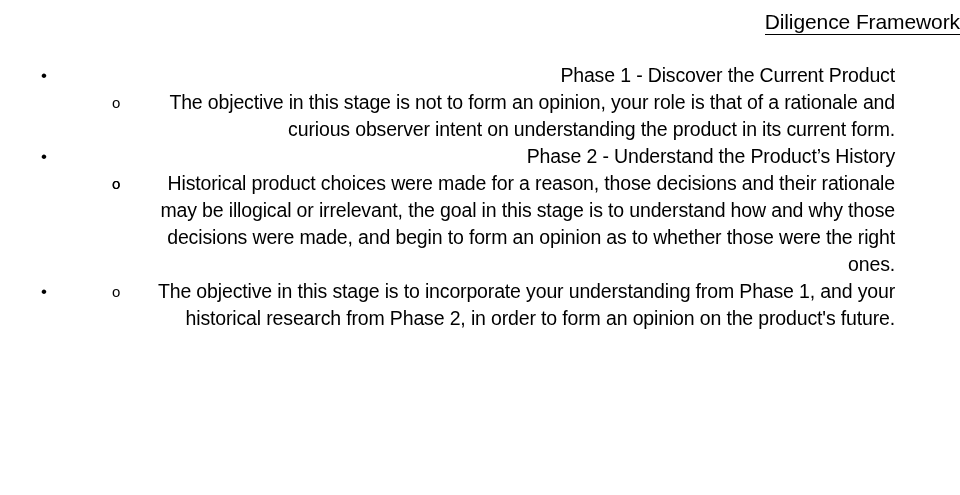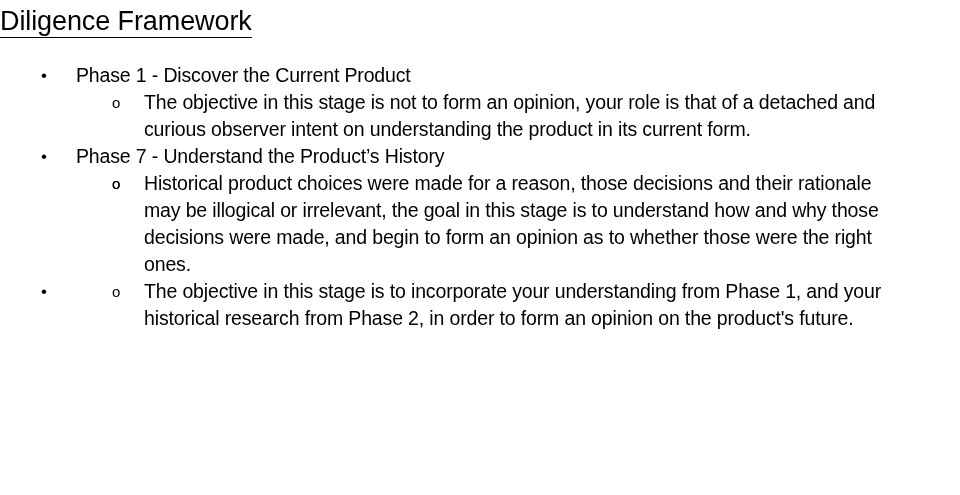--- a/index.html
+++ b/index.html
@@ -18,22 +18,22 @@
     color: #000000;
     -webkit-font-smoothing: antialiased;
   }
 
   
   .doc-title {
     position: absolute;
     top: 8px;
     left: 0;
     width: 960px;
-    text-align: left;
-    font-size: 27px;
+    text-align: right;
+    font-size: 21px;
     line-height: 27px;
     letter-spacing: -0.1px;
     white-space: nowrap;
   }
   .doc-title .title-text {
     border-bottom: 1.6px solid #000;
     padding-bottom: 1px;
   }
 
   
@@ -76,43 +76,44 @@
     left: 112px;
     top: 0;
     width: 16px;
     font-size: 15px;
     line-height: 27px;
     text-align: left;
   }
 
   .bullet-text {
     display: block;
+    text-align: right;
   }
 </style>
 </head>
 <body>
 
 <div class="page">
 
   <div class="doc-title">
     <span class="title-text">Diligence Framework</span>
   </div>
 
   <div class="outline">
       <div class="bullet-row level1">
         <span class="marker">•</span>
         <span class="bullet-text">Phase 1 - Discover the Current Product</span>
       </div>
       <div class="bullet-row level2">
         <span class="marker">o</span>
-        <span class="bullet-text">The objective in this stage is not to form an opinion, your role is that of a detached and curious observer intent on understanding the product in its current form.</span>
+        <span class="bullet-text">The objective in this stage is not to form an opinion, your role is that of a rationale and curious observer intent on understanding the product in its current form.</span>
       </div>
       <div class="bullet-row level1">
         <span class="marker">•</span>
-        <span class="bullet-text">Phase 7 - Understand the Product’s History</span>
+        <span class="bullet-text">Phase 2 - Understand the Product’s History</span>
       </div>
       <div class="bullet-row level2">
         <span class="marker">o</span>
       </div>
       <div class="bullet-row level2">
         <span class="marker">o</span>
         <span class="bullet-text">Historical product choices were made for a reason, those decisions and their rationale may be illogical or irrelevant, the goal in this stage is to understand how and why those decisions were made, and begin to form an opinion as to whether those were the right ones.</span>
       </div>
       <div class="bullet-row level1">
         <span class="marker">•</span>

